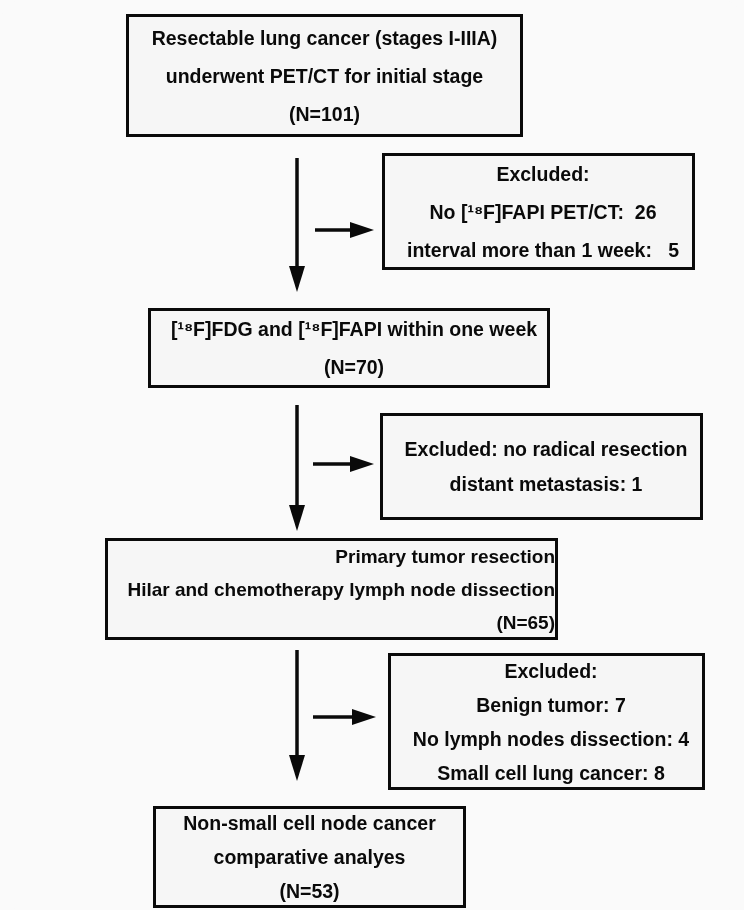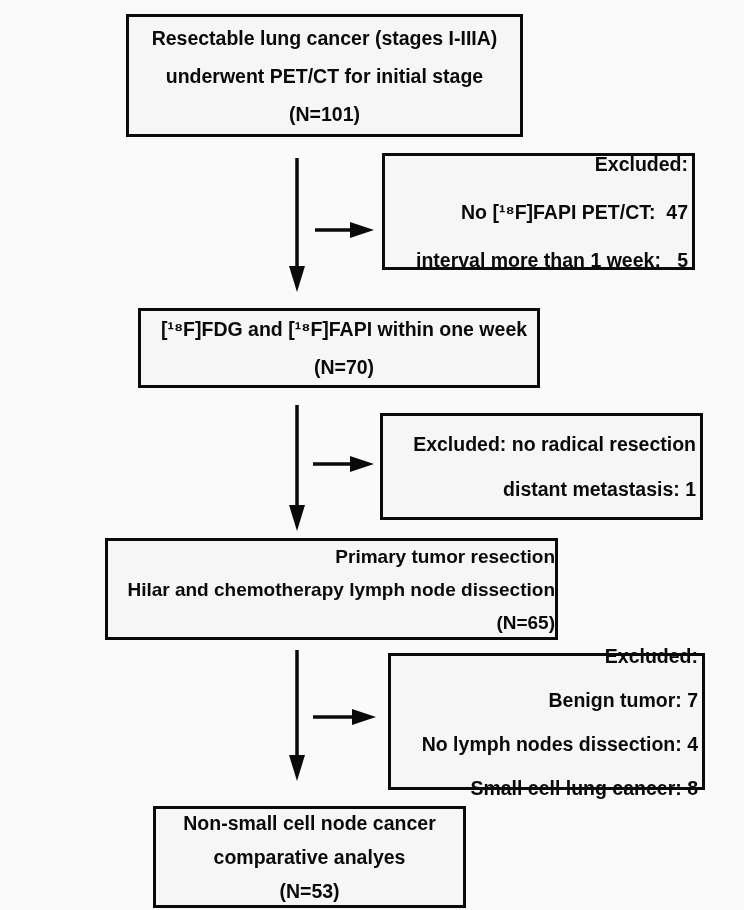--- a/index.html
+++ b/index.html
@@ -45,25 +45,24 @@
     justify-content:center;
   }
   .box .bline{
     white-space:pre-wrap;
   }
   .main{
     text-align:center;
     font-size:19.5px;
   }
   .excl{
-    text-align:right;
+    text-align:center;
     padding-left:13px;
     padding-right:4px;
     font-size:19.5px;
-    gap:10px;
   }
   
   .b-stage1 .bline{line-height:38px;}
   .b-excl1  .bline{line-height:38px;}
   .b-stage2 .bline{line-height:38px;}
   .b-excl2  .bline{line-height:35px;}
   .b-stage3 .bline{line-height:33px;}
   .b-stage3{font-size:19px;}
   .b-excl3  .bline{line-height:34px;}
   .b-stage4 .bline{line-height:34px;}
@@ -101,25 +100,25 @@
   </svg>
 
   <div class="box main b-stage1" style="left:126px;top:14px;width:397px;height:123px;">
     <div class="bline">Resectable lung cancer (stages I-IIIA)</div>
     <div class="bline">underwent PET/CT for initial stage</div>
     <div class="bline">(N=101)</div>
   </div>
 
   <div class="box excl b-excl1" style="left:382px;top:153px;width:313px;height:117px;">
     <div class="bline">Excluded:</div>
-    <div class="bline">No [¹⁸F]FAPI PET/CT:  47</div>
+    <div class="bline">No [¹⁸F]FAPI PET/CT:  26</div>
     <div class="bline">interval more than 1 week:   5</div>
   </div>
 
-  <div class="box main b-stage2" style="left:138px;top:308px;width:402px;height:80px;padding-left:10px;">
+  <div class="box main b-stage2" style="left:148px;top:308px;width:402px;height:80px;padding-left:10px;">
     <div class="bline">[¹⁸F]FDG and [¹⁸F]FAPI within one week</div>
     <div class="bline">(N=70)</div>
   </div>
 
   <div class="box excl b-excl2" style="left:380px;top:413px;width:323px;height:107px;">
     <div class="bline">Excluded: no radical resection</div>
     <div class="bline">distant metastasis: 1</div>
   </div>
 
   <div class="box main b-stage3" style="left:105px;top:538px;width:453px;height:102px;text-align:right;">

